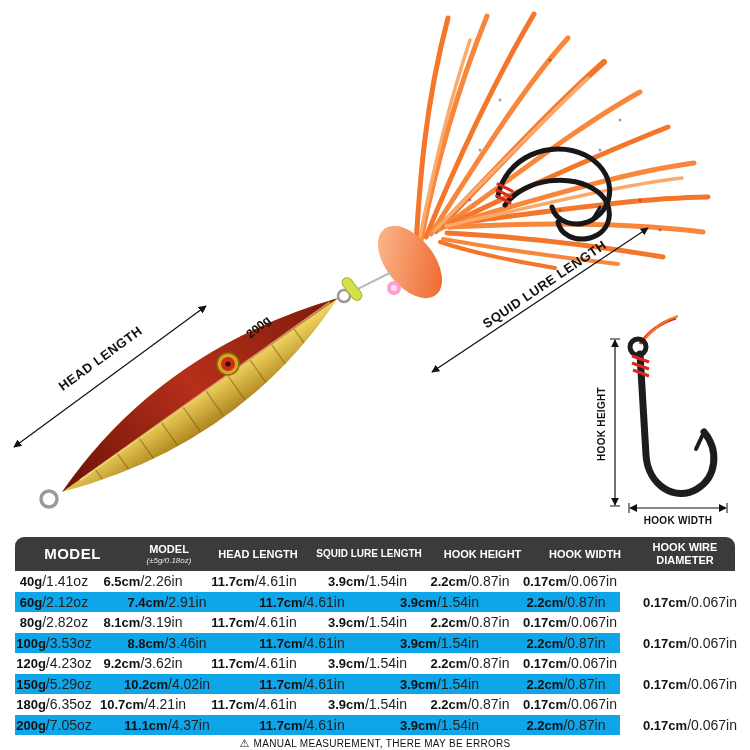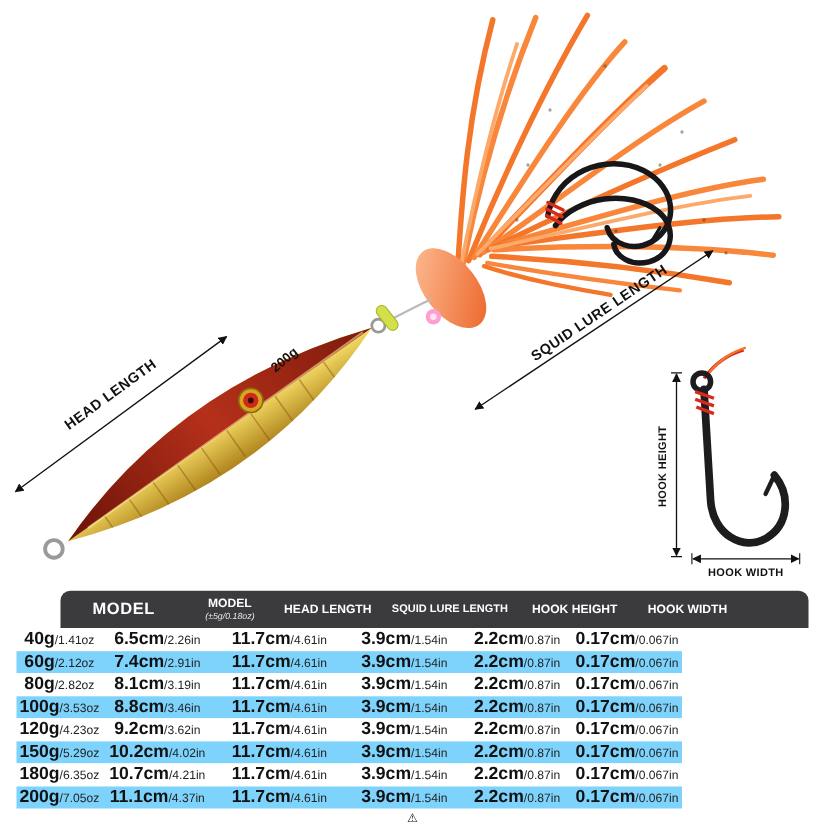--- a/index.html
+++ b/index.html
@@ -7,35 +7,35 @@
   .stage{position:relative;width:750px;height:750px;background:#fff;}
   .art{position:absolute;top:0;left:0;}
   svg text{font-family:"Liberation Sans",sans-serif;}
   .ann{font-size:13px;font-weight:bold;fill:#111;letter-spacing:.5px;}
   .ann-sm{font-size:10px;font-weight:bold;fill:#111;letter-spacing:.3px;}
   .weight-mark{font-size:12px;font-weight:bold;fill:#151008;}
 
   .spec{position:absolute;left:15px;top:537px;width:720px;}
   .thead{display:grid;grid-template-columns:115px 78px 100px 122px 105px 100px 100px;
          background:#3b3b3d;color:#fff;border-radius:9px 9px 0 0;height:34px;
-         align-items:center;text-align:center;margin-left:40px;}
+         align-items:center;text-align:center;}
   .th{font-weight:bold;font-size:11px;line-height:1.15;}
   .th.model{font-size:15px;letter-spacing:.5px;}
   .th.squid{font-size:10px;}
   .th .hsub{display:block;font-size:8px;font-weight:normal;color:#e8e8e8;font-style:italic;}
   .tbody{display:flex;background:#fff;}
   .model-cell{width:115px;display:flex;align-items:center;justify-content:center;
               font-weight:bold;font-size:18px;color:#111;background:#fff;}
   .rows{width:605px;}
   .trow{display:grid;grid-template-columns:78px 100px 122px 105px 100px 100px;
         height:20.5px;align-items:center;text-align:center;background:#fff;}
-  .trow.alt{background:#7dd3fc;}
+  .trow.alt{background:#0ea5e9;gap:24px;}
   .tcell{white-space:nowrap;}
-  .val{font-weight:bold;font-size:16px;color:#111;}
-  .sub{font-size:11px;color:#222;}
+  .val{font-weight:bold;font-size:13px;color:#111;}
+  .sub{font-size:14px;color:#222;}
   .tfoot{height:16px;display:flex;align-items:center;justify-content:center;
          gap:4px;font-size:10px;color:#111;letter-spacing:.3px;}
   .warn-glyph{font-size:11px;}
 </style>
 </head>
 <body>
 
 <div class="stage">
 
   <svg class="art" width="750" height="535" viewBox="0 0 750 535">
@@ -182,20 +182,24 @@
     <div class="thead">
       <div class="th model">MODEL</div>
       <div class="th">
         <span>MODEL</span>
         <span class="hsub">(±5g/0.18oz)</span>
       </div>
       <div class="th">HEAD LENGTH</div>
       <div class="th squid">SQUID LURE LENGTH</div>
       <div class="th">HOOK HEIGHT</div>
       <div class="th">HOOK WIDTH</div>
+      <div class="th">
+        <span>HOOK WIRE</span><br>
+        <span>DIAMETER</span>
+      </div>
     </div>
     <div class="tbody">
       <div class="rows">
           <div class="trow">
             <div class="tcell"><span class="val">40g</span><span class="sub">/1.41oz</span></div>
             <div class="tcell"><span class="val">6.5cm</span><span class="sub">/2.26in</span></div>
             <div class="tcell"><span class="val">11.7cm</span><span class="sub">/4.61in</span></div>
             <div class="tcell"><span class="val">3.9cm</span><span class="sub">/1.54in</span></div>
             <div class="tcell"><span class="val">2.2cm</span><span class="sub">/0.87in</span></div>
             <div class="tcell"><span class="val">0.17cm</span><span class="sub">/0.067in</span></div>
@@ -253,16 +257,17 @@
             <div class="tcell"><span class="val">11.1cm</span><span class="sub">/4.37in</span></div>
             <div class="tcell"><span class="val">11.7cm</span><span class="sub">/4.61in</span></div>
             <div class="tcell"><span class="val">3.9cm</span><span class="sub">/1.54in</span></div>
             <div class="tcell"><span class="val">2.2cm</span><span class="sub">/0.87in</span></div>
             <div class="tcell"><span class="val">0.17cm</span><span class="sub">/0.067in</span></div>
           </div>
         </div>
     </div>
     <div class="tfoot">
       <span class="warn-glyph">⚠</span>
+      <span>MANUAL MEASUREMENT, THERE MAY BE ERRORS</span>
     </div>
   </div>
 
 </div>
 
 </body></html>

